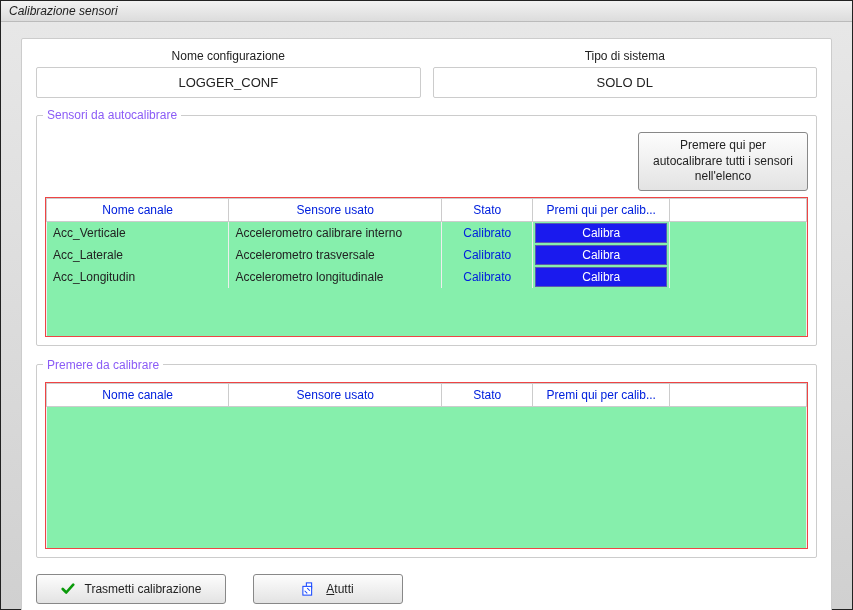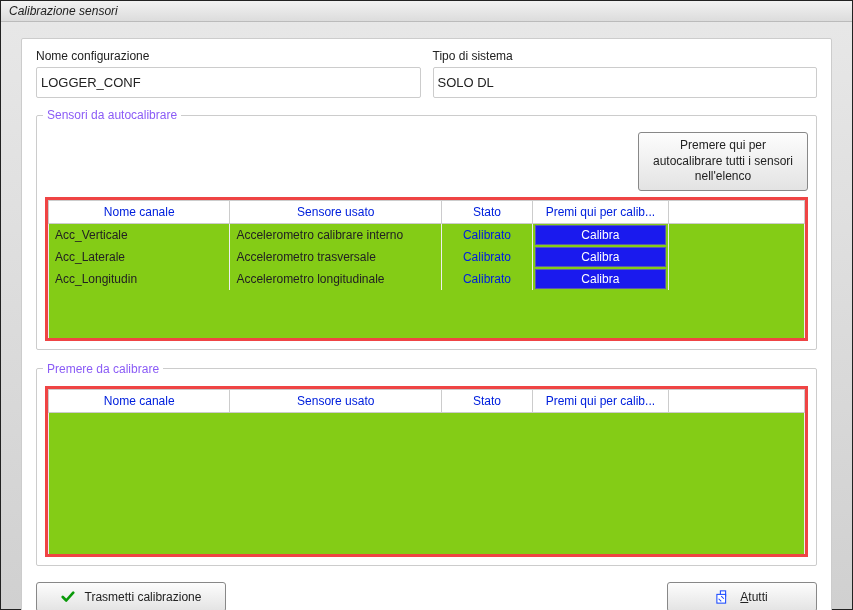--- a/index.html
+++ b/index.html
@@ -41,21 +41,21 @@
   border-radius: 2px;
   padding: 10px 14px 12px 14px;
   display: flex;
   flex-direction: column;
 }
 .toprow {
   display: flex;
   gap: 12px;
   margin-bottom: 10px;
 }
-.topcol { flex: 1; }
+.topcol { flex: 1; text-align: center; }
 .topcol .label { font-size: 12px; color: #222; margin-bottom: 4px; }
 .topcol .val {
   border: 1px solid #ccc;
   border-radius: 2px;
   padding: 7px 4px;
   background: #fff;
   color: #222;
   font-size: 13px;
 }
 fieldset.group {
@@ -86,21 +86,21 @@
   color: #222;
   cursor: pointer;
   font-family: inherit;
 }
 .btn.autocalib {
   width: 170px;
   text-align: center;
   line-height: 1.3;
 }
 .tablewrap {
-  border: 3px solid #ef4444;
+  border: 1px solid #ef4444;
   background: #fff;
 }
 table {
   width: 100%;
   border-collapse: collapse;
   table-layout: fixed;
 }
 th {
   font-weight: normal;
   color: #0020dd;
@@ -109,21 +109,21 @@
   padding: 4px 6px;
   border: 1px solid #ccc;
   background: #fff;
 }
 td {
   font-size: 12px;
   padding: 2px 6px;
   color: #222;
   border-left: 1px solid #eee;
   border-right: 1px solid #eee;
-  background: #84cc16;
+  background: #86efac;
   height: 22px;
   vertical-align: middle;
 }
 td.stato { color: #0020dd; text-align: center; }
 td.btncell { padding: 1px 2px; }
 .calibbtn {
   width: 100%;
   height: 20px;
   background: #1a1aee;
   color: #fff;
@@ -137,22 +137,22 @@
 col.c3 { width: 12%; }
 col.c4 { width: 18%; }
 col.c5 { width: 18%; }
 .emptyarea {
   height: 142px;
   border-top: none;
 }
 .fill1 { height: 48px; }
 .bottom {
   display: flex;
-  justify-content: space-between;
-  gap: 44px;
+  justify-content: flex-start;
+  gap: 27px;
   padding-top: 4px;
 }
 .mainbtn {
   border: 1px solid #888;
   background: linear-gradient(#fdfdfd, #e3e3e3);
   border-radius: 3px;
   width: 190px;
   height: 30px;
   font-size: 12px;
   color: #222;

